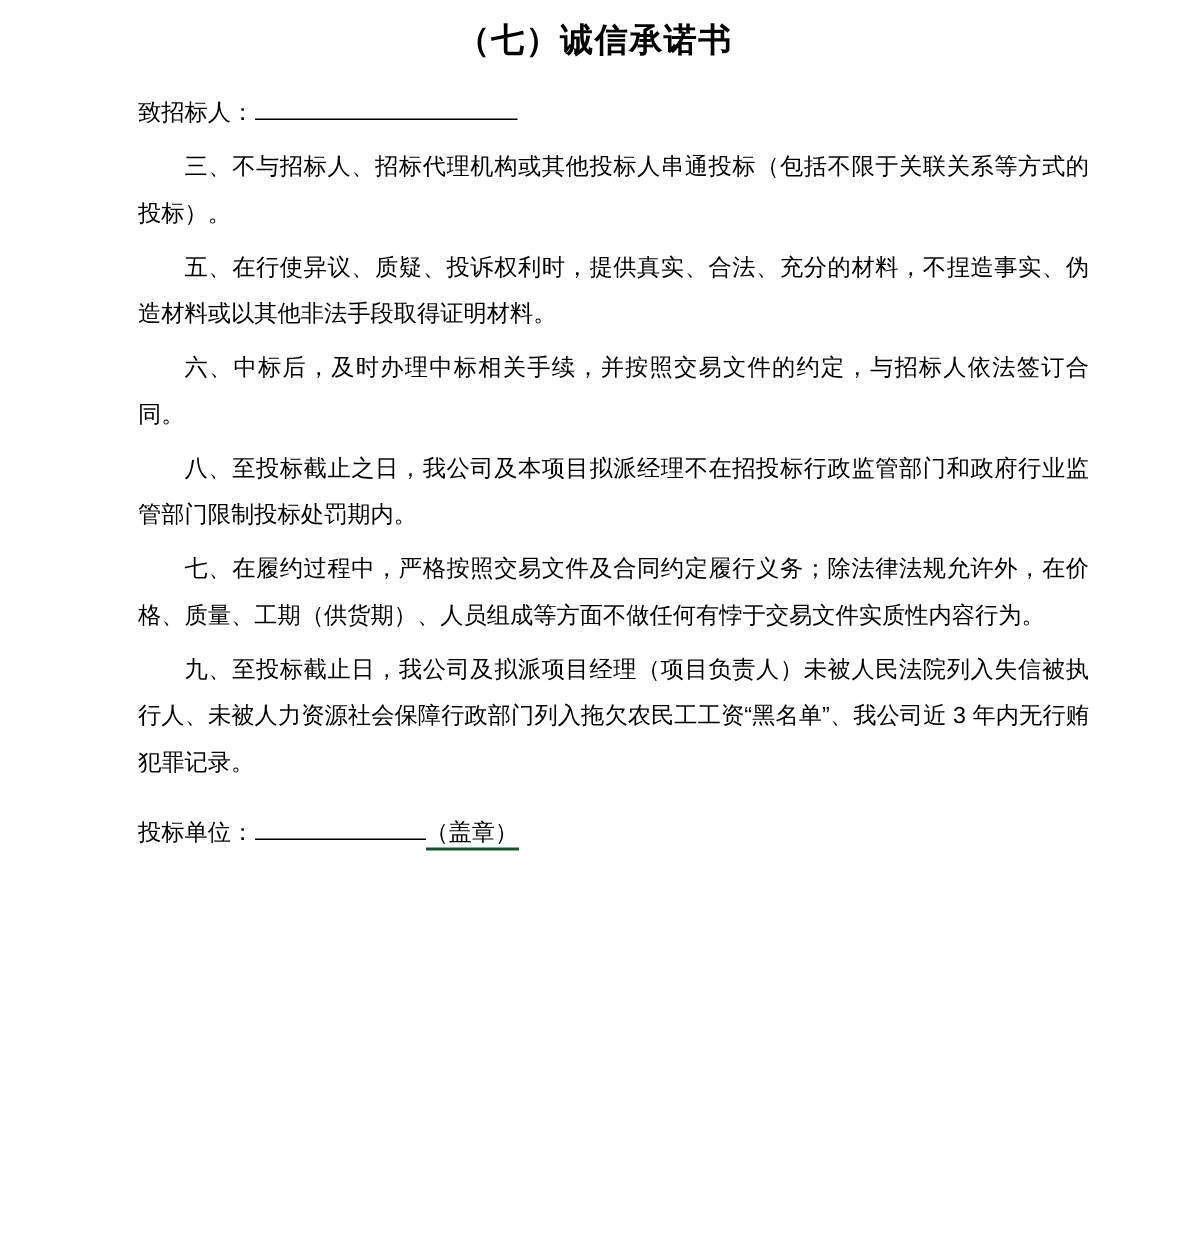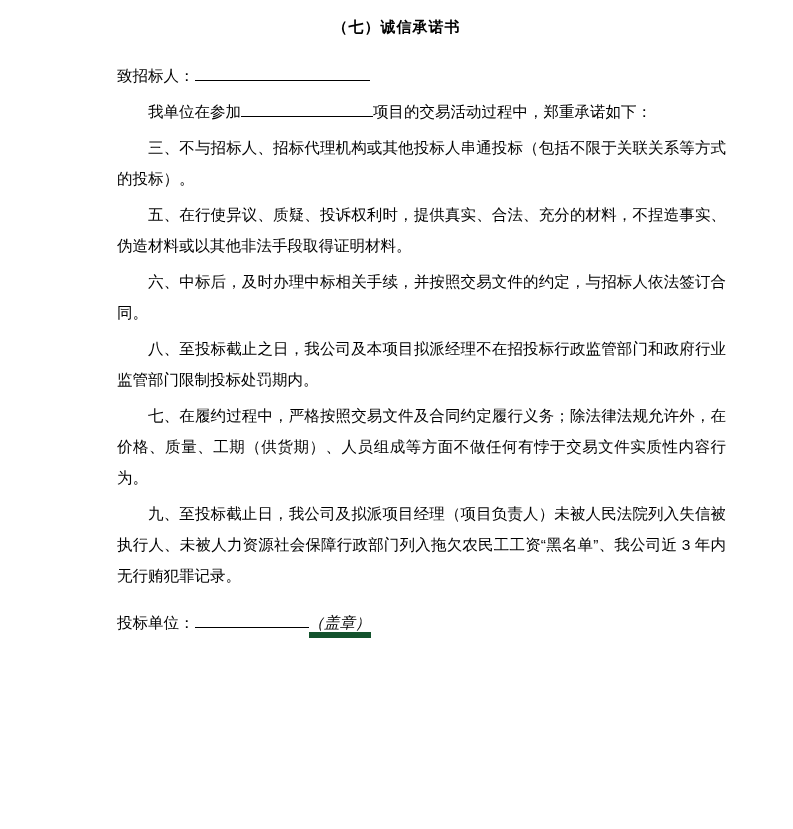--- a/index.html
+++ b/index.html
@@ -14,49 +14,48 @@
     background: #ffffff;
     color: #000000;
     font-family: "Liberation Sans", sans-serif;
     font-size: 15.5px;
     overflow: hidden;
     box-sizing: border-box;
   }
   .doc-title {
     margin: 12px 0 18px 0;
     text-align: center;
-    font-size: 15px;
+    font-size: 22px;
     font-weight: bold;
     line-height: 30px;
     letter-spacing: 1px;
   }
   .content {
-    padding: 0 67px 0 117px;
+    padding: 0 67px 0 92px;
   }
   .content p {
     margin: 0 0 5px 0;
     line-height: 31px;
     text-align: justify;
   }
   p.indent {
     text-indent: 2em;
   }
   .blank {
     display: inline-block;
     border-bottom: 1px solid #000;
     height: 17px;
     vertical-align: baseline;
   }
   .blank-addressee { width: 175px; }
   .blank-project   { width: 132px; }
   .blank-signature { width: 114px; }
   .underlined {
-    border-bottom: 6px solid #14532d;
+    border-bottom: 2px solid #14532d;
     padding-bottom: 1px;
-    font-style: italic;
   }
   .signature-line {
     margin-top: 16px !important;
     margin-left: 255px;
     text-align: left !important;
     text-indent: 0;
     white-space: nowrap;
   }
 </style>
 </head>
@@ -65,23 +64,20 @@
 <div class="page">
 
   <h1 class="doc-title">（七）诚信承诺书</h1>
 
   <div class="content">
 
     <p>
       <span>致招标人：</span><span class="blank blank-addressee"></span>
     </p>
 
-    <p class="indent">
-      <span>我单位在参加</span><span class="blank blank-project"></span><span>项目的交易活动过程中，郑重承诺如下：</span>
-    </p>
 
     <p class="indent">三、不与招标人、招标代理机构或其他投标人串通投标（包括不限于关联关系等方式的投标）。</p>
     <p class="indent">五、在行使异议、质疑、投诉权利时，提供真实、合法、充分的材料，不捏造事实、伪造材料或以其他非法手段取得证明材料。</p>
     <p class="indent">六、中标后，及时办理中标相关手续，并按照交易文件的约定，与招标人依法签订合同。</p>
     <p class="indent">八、至投标截止之日，我公司及本项目拟派经理不在招投标行政监管部门和政府行业监管部门限制投标处罚期内。</p>
     <p class="indent">七、在履约过程中，严格按照交易文件及合同约定履行义务；除法律法规允许外，在价格、质量、工期（供货期）、人员组成等方面不做任何有悖于交易文件实质性内容行为。</p>
     <p class="indent">九、至投标截止日，我公司及拟派项目经理（项目负责人）未被人民法院列入失信被执行人、未被人力资源社会保障行政部门列入拖欠农民工工资“黑名单”、我公司近 3 年内无行贿犯罪记录。</p>
 
 
     <p class="signature-line">

